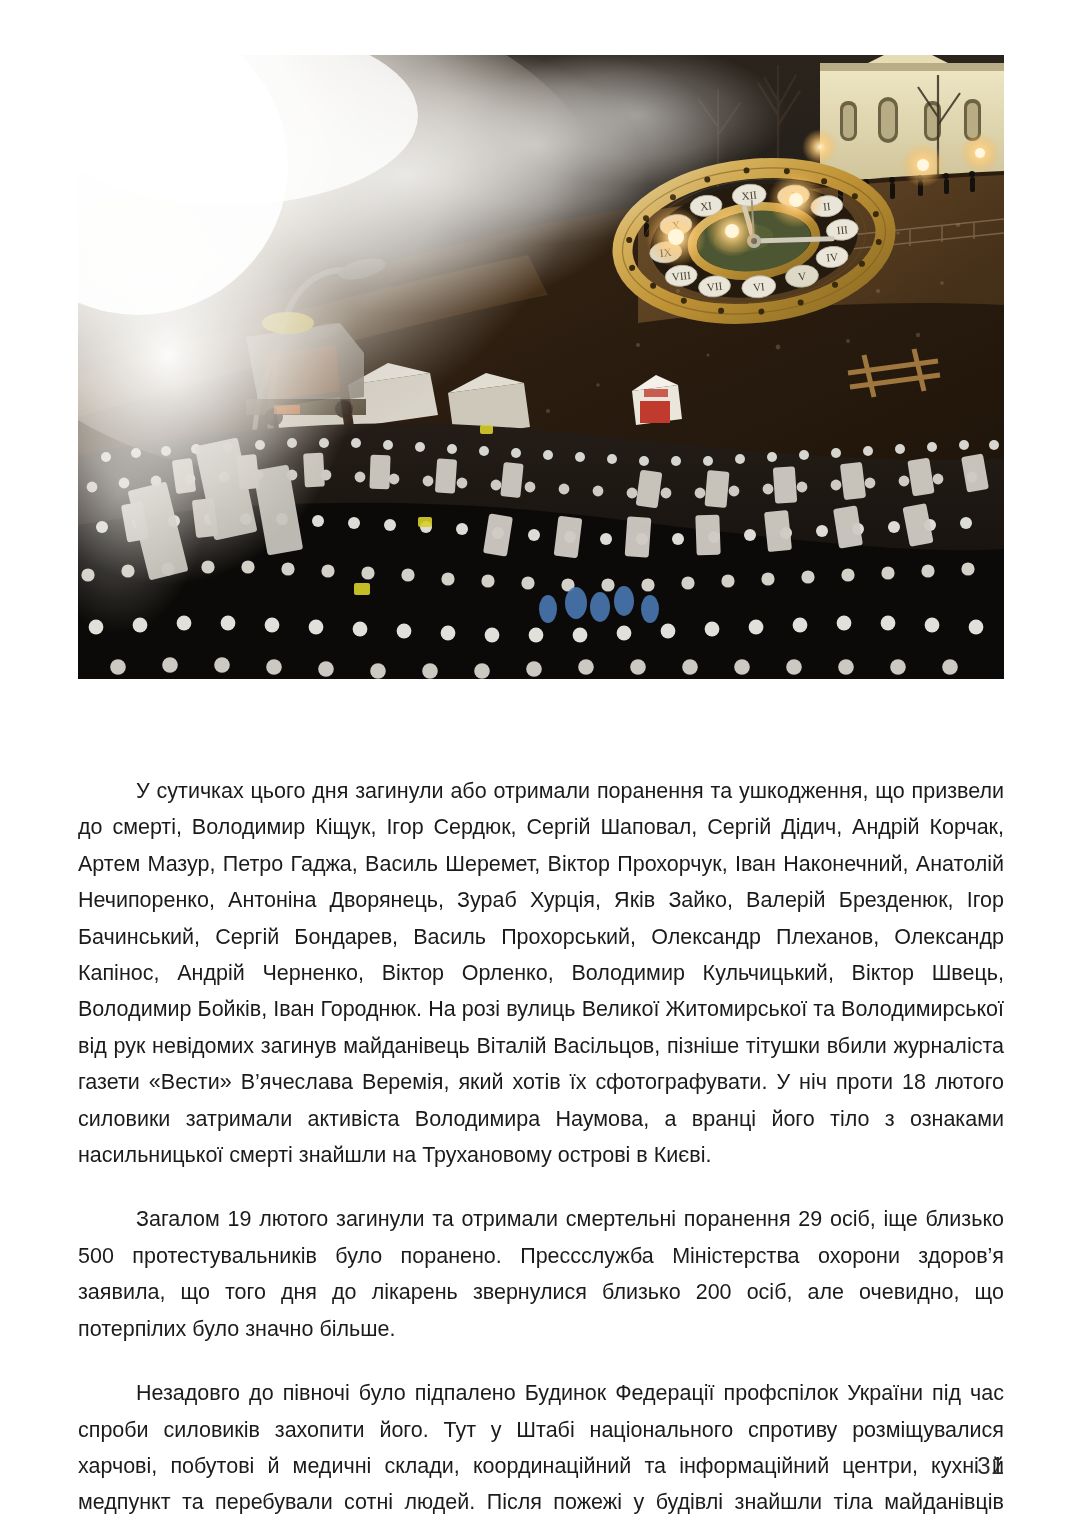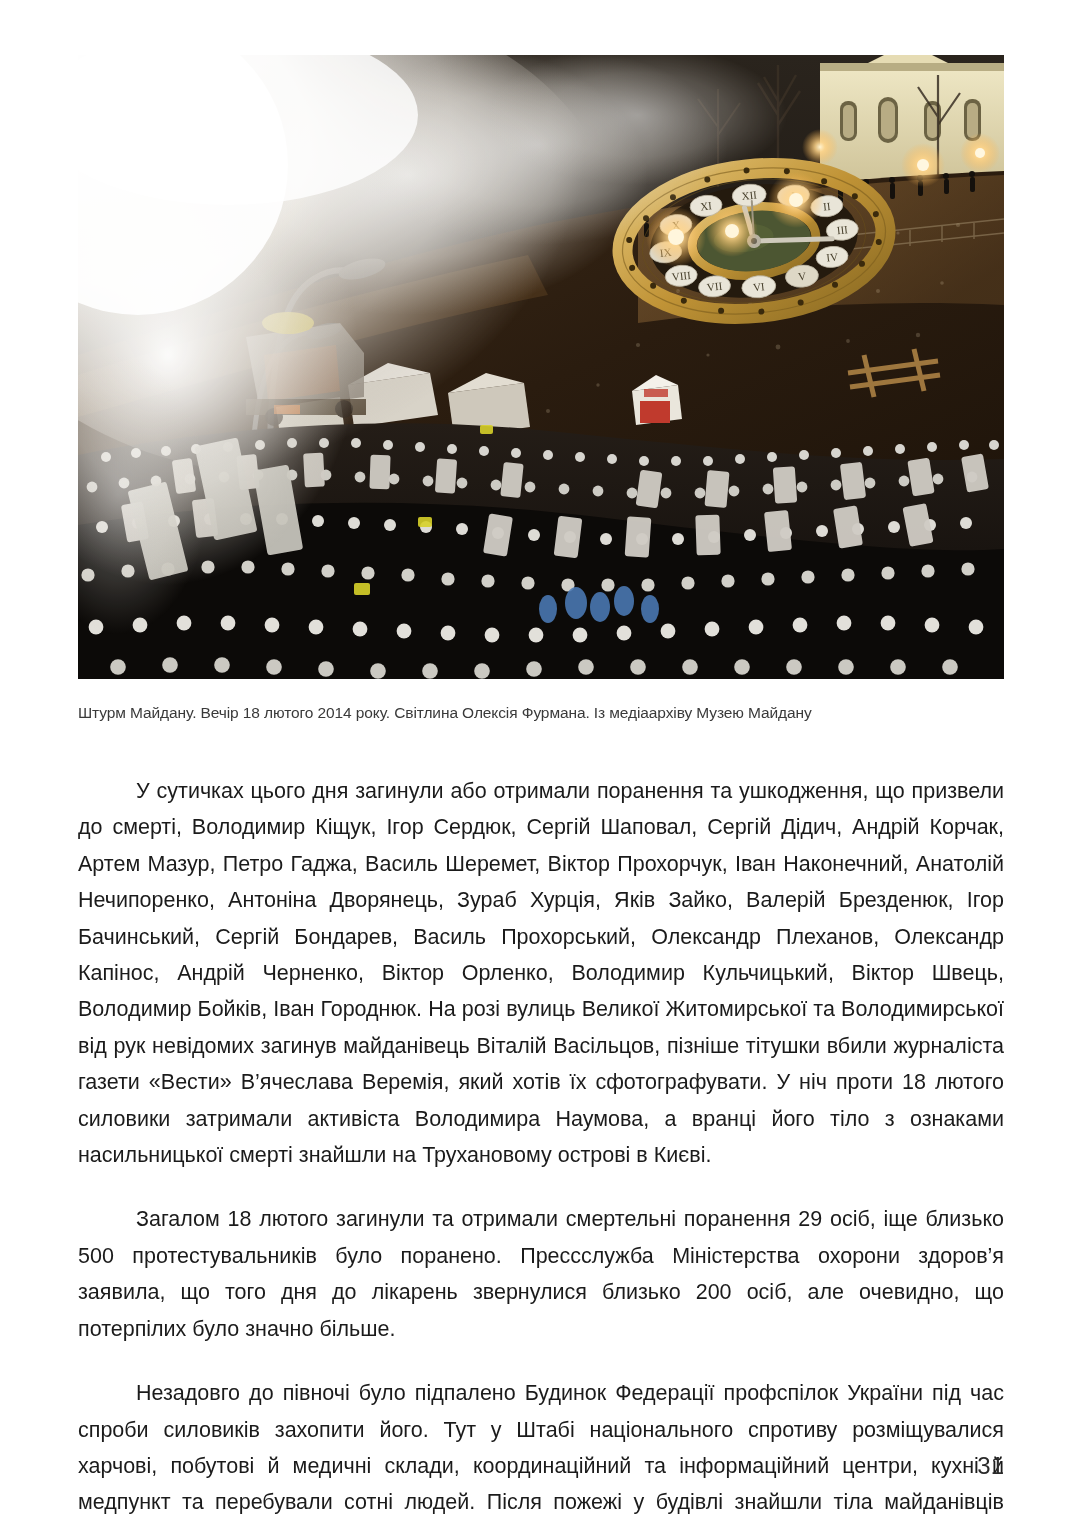--- a/index.html
+++ b/index.html
@@ -601,23 +601,22 @@
             <ellipse cx="560" cy="60" rx="150" ry="70" fill="url(#smokeG2)" opacity="0.45"></ellipse>
             <ellipse cx="40" cy="440" rx="90" ry="140" fill="url(#smokeG2)" opacity="0.35"></ellipse>
           </g>
 
           <rect x="0" y="0" width="926" height="624" fill="none"></rect>
         </g>
       </svg>
     </div>
   </div>
 
-  <div class="caption">Штурм Майдану. Вечір 18 лютого 2014 року. Світлина Олексія Фурмана. Із медіаархіву Музею Майдану</div>
 
   <div class="body">
     <p class="para">У сутичках цього дня загинули або отримали поранення та ушкодження, що призвели до смерті, Володимир Кіщук, Ігор Сердюк, Сергій Шаповал, Сергій Дідич, Андрій Корчак, Артем Мазур, Петро Гаджа, Василь Шеремет, Віктор Прохорчук, Іван Наконечний, Анатолій Нечипоренко, Антоніна Дворянець, Зураб Хурція, Яків Зайко, Валерій Брезденюк, Ігор Бачинський, Сергій Бондарев, Василь Прохорський, Олександр Плеханов, Олександр Капінос, Андрій Черненко, Віктор Орленко, Володимир Кульчицький, Віктор Швець, Володимир Бойків, Іван Городнюк. На розі вулиць Великої Житомирської та Володимирської від рук невідомих загинув майданівець Віталій Васільцов, пізніше тітушки вбили журналіста газети «Вести» В’ячеслава Веремія, який хотів їх сфотографувати. У ніч проти 18 лютого силовики затримали активіста Володимира Наумова, а вранці його тіло з ознаками насильницької смерті знайшли на Трухановому острові в Києві.</p>
-    <p class="para">Загалом 18 лютого загинули та отримали смертельні поранення 29 осіб, іще близько 500 протестувальників було поранено. Прессслужба Міністерства охорони здоров’я заявила, що того дня до лікарень звернулися близько 200 осіб, але очевидно, що потерпілих було значно більше.</p>
+    <p class="para">Загалом 19 лютого загинули та отримали смертельні поранення 29 осіб, іще близько 500 протестувальників було поранено. Прессслужба Міністерства охорони здоров’я заявила, що того дня до лікарень звернулися близько 200 осіб, але очевидно, що потерпілих було значно більше.</p>
     <p class="para">Незадовго до півночі було підпалено Будинок Федерації профспілок України під час спроби силовиків захопити його. Тут у Штабі національного спротиву розміщувалися харчові, побутові й медичні склади, координаційний та інформаційний центри, кухні й медпункт та перебували сотні людей. Після пожежі у будівлі знайшли тіла майданівців Володимира Топія та Олександра Клітинського.</p>
   </div>
 
   <div class="pagenum">31</div>
 
 </div>
 
 </body></html>

